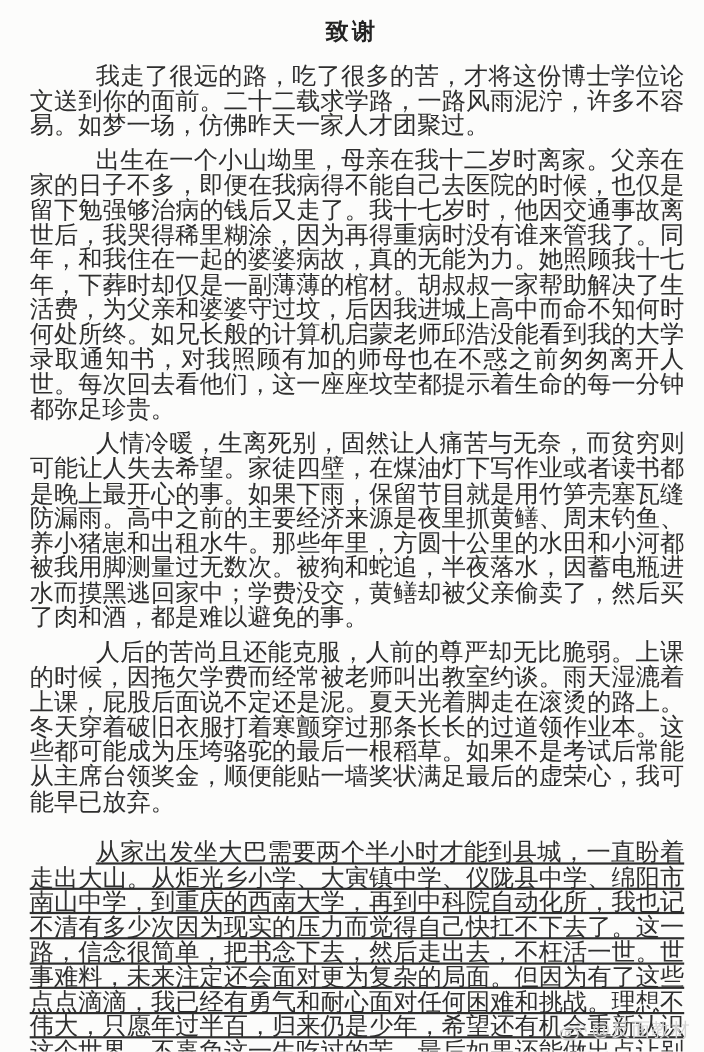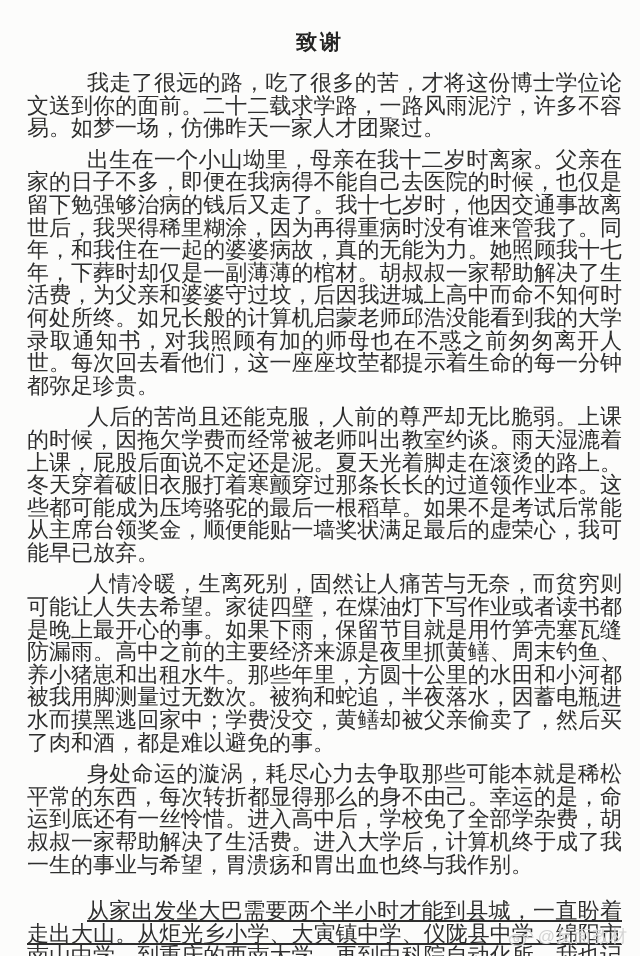--- a/index.html
+++ b/index.html
@@ -13,21 +13,21 @@
   .page {
     position: relative;
     width: 640px;
     height: 956px;
     box-sizing: border-box;
     padding: 14px 18px 0 27px;
     font-family: "Liberation Serif", "DejaVu Serif", serif;
     color: #2e2e2e;
   }
   .doc-title {
-    margin: 14px 9px 16px 0;
+    margin: 0 9px 16px 0;
     font-size: 21px;
     font-weight: bold;
     text-align: center;
     letter-spacing: 3px;
     color: #232323;
   }
   .para {
     margin: 0 0 9px 0;
     font-size: 22px;
     line-height: 22.6px;
@@ -62,23 +62,22 @@
 </style>
 </head>
 <body>
 
 <div class="page">
 
   <h1 class="doc-title">致谢</h1>
 
   <p class="para">我走了很远的路，吃了很多的苦，才将这份博士学位论文送到你的面前。二十二载求学路，一路风雨泥泞，许多不容易。如梦一场，仿佛昨天一家人才团聚过。</p>
   <p class="para">出生在一个小山坳里，母亲在我十二岁时离家。父亲在家的日子不多，即便在我病得不能自己去医院的时候，也仅是留下勉强够治病的钱后又走了。我十七岁时，他因交通事故离世后，我哭得稀里糊涂，因为再得重病时没有谁来管我了。同年，和我住在一起的婆婆病故，真的无能为力。她照顾我十七年，下葬时却仅是一副薄薄的棺材。胡叔叔一家帮助解决了生活费，为父亲和婆婆守过坟，后因我进城上高中而命不知何时何处所终。如兄长般的计算机启蒙老师邱浩没能看到我的大学录取通知书，对我照顾有加的师母也在不惑之前匆匆离开人世。每次回去看他们，这一座座坟茔都提示着生命的每一分钟都弥足珍贵。</p>
+  <p class="para">人情冷暖，生离死别，固然让人痛苦与无奈，而贫穷则可能让人失去希望。家徒四壁，在煤油灯下写作业或者读书都是晚上最开心的事。如果下雨，保留节目就是用竹笋壳塞瓦缝防漏雨。高中之前的主要经济来源是夜里抓黄鳝、周末钓鱼、养小猪崽和出租水牛。那些年里，方圆十公里的水田和小河都被我用脚测量过无数次。被狗和蛇追，半夜落水，因蓄电瓶进水而摸黑逃回家中；学费没交，黄鳝却被父亲偷卖了，然后买了肉和酒，都是难以避免的事。</p>
   <p class="para">人后的苦尚且还能克服，人前的尊严却无比脆弱。上课的时候，因拖欠学费而经常被老师叫出教室约谈。雨天湿漉着上课，屁股后面说不定还是泥。夏天光着脚走在滚烫的路上。冬天穿着破旧衣服打着寒颤穿过那条长长的过道领作业本。这些都可能成为压垮骆驼的最后一根稻草。如果不是考试后常能从主席台领奖金，顺便能贴一墙奖状满足最后的虚荣心，我可能早已放弃。</p>
-  <p class="para">人情冷暖，生离死别，固然让人痛苦与无奈，而贫穷则可能让人失去希望。家徒四壁，在煤油灯下写作业或者读书都是晚上最开心的事。如果下雨，保留节目就是用竹笋壳塞瓦缝防漏雨。高中之前的主要经济来源是夜里抓黄鳝、周末钓鱼、养小猪崽和出租水牛。那些年里，方圆十公里的水田和小河都被我用脚测量过无数次。被狗和蛇追，半夜落水，因蓄电瓶进水而摸黑逃回家中；学费没交，黄鳝却被父亲偷卖了，然后买了肉和酒，都是难以避免的事。</p>
-  <p class="para">身处命运的漩涡，耗尽心力去争取那些可能本就是稀松平常的东西，每次转折都显得那么的身不由己。幸运的是，命运到底还有一丝怜惜。进入高中后，学校免了全部学杂费，胡叔叔一家帮助解决了生活费。进入大学后，计算机终于成了我一生的事业与希望，胃溃疡和胃出血也终与我作别。</p>
   <p class="para section-break">从家出发坐大巴需要两个半小时才能到县城，一直盼着走出大山。从炬光乡小学、大寅镇中学、仪陇县中学、绵阳市南山中学，到重庆的西南大学，再到中科院自动化所，我也记不清有多少次因为现实的压力而觉得自己快扛不下去了。这一路，信念很简单，把书念下去，然后走出去，不枉活一世。世事难料，未来注定还会面对更为复杂的局面。但因为有了这些点点滴滴，我已经有勇气和耐心面对任何困难和挑战。理想不伟大，只愿年过半百，归来仍是少年，希望还有机会重新认识这个世界，不辜负这一生吃过的苦。最后如果还能做出点让别人生活更美好的事，那这辈子就赚了。</p>
 
   <div class="watermark">
     <span class="weibo-glyph">
       <svg viewBox="0 0 30 24" fill="none" xmlns="http://www.w3.org/2000/svg">
         <ellipse cx="11" cy="16" rx="9.3" ry="6.4" stroke="#d3d3d3" stroke-width="1.6"></ellipse>
         <circle cx="9.6" cy="15.4" r="2.7" stroke="#d3d3d3" stroke-width="1.4"></circle>
         <circle cx="10.4" cy="14.8" r="1.0" fill="#d3d3d3"></circle>
         <path d="M18 9.2 a5.6 5.6 0 0 1 5.2 4.9" stroke="#d3d3d3" stroke-width="1.6" stroke-linecap="round"></path>
         <path d="M19.6 4.4 a10.4 10.4 0 0 1 9 8.6" stroke="#d3d3d3" stroke-width="1.6" stroke-linecap="round"></path>

